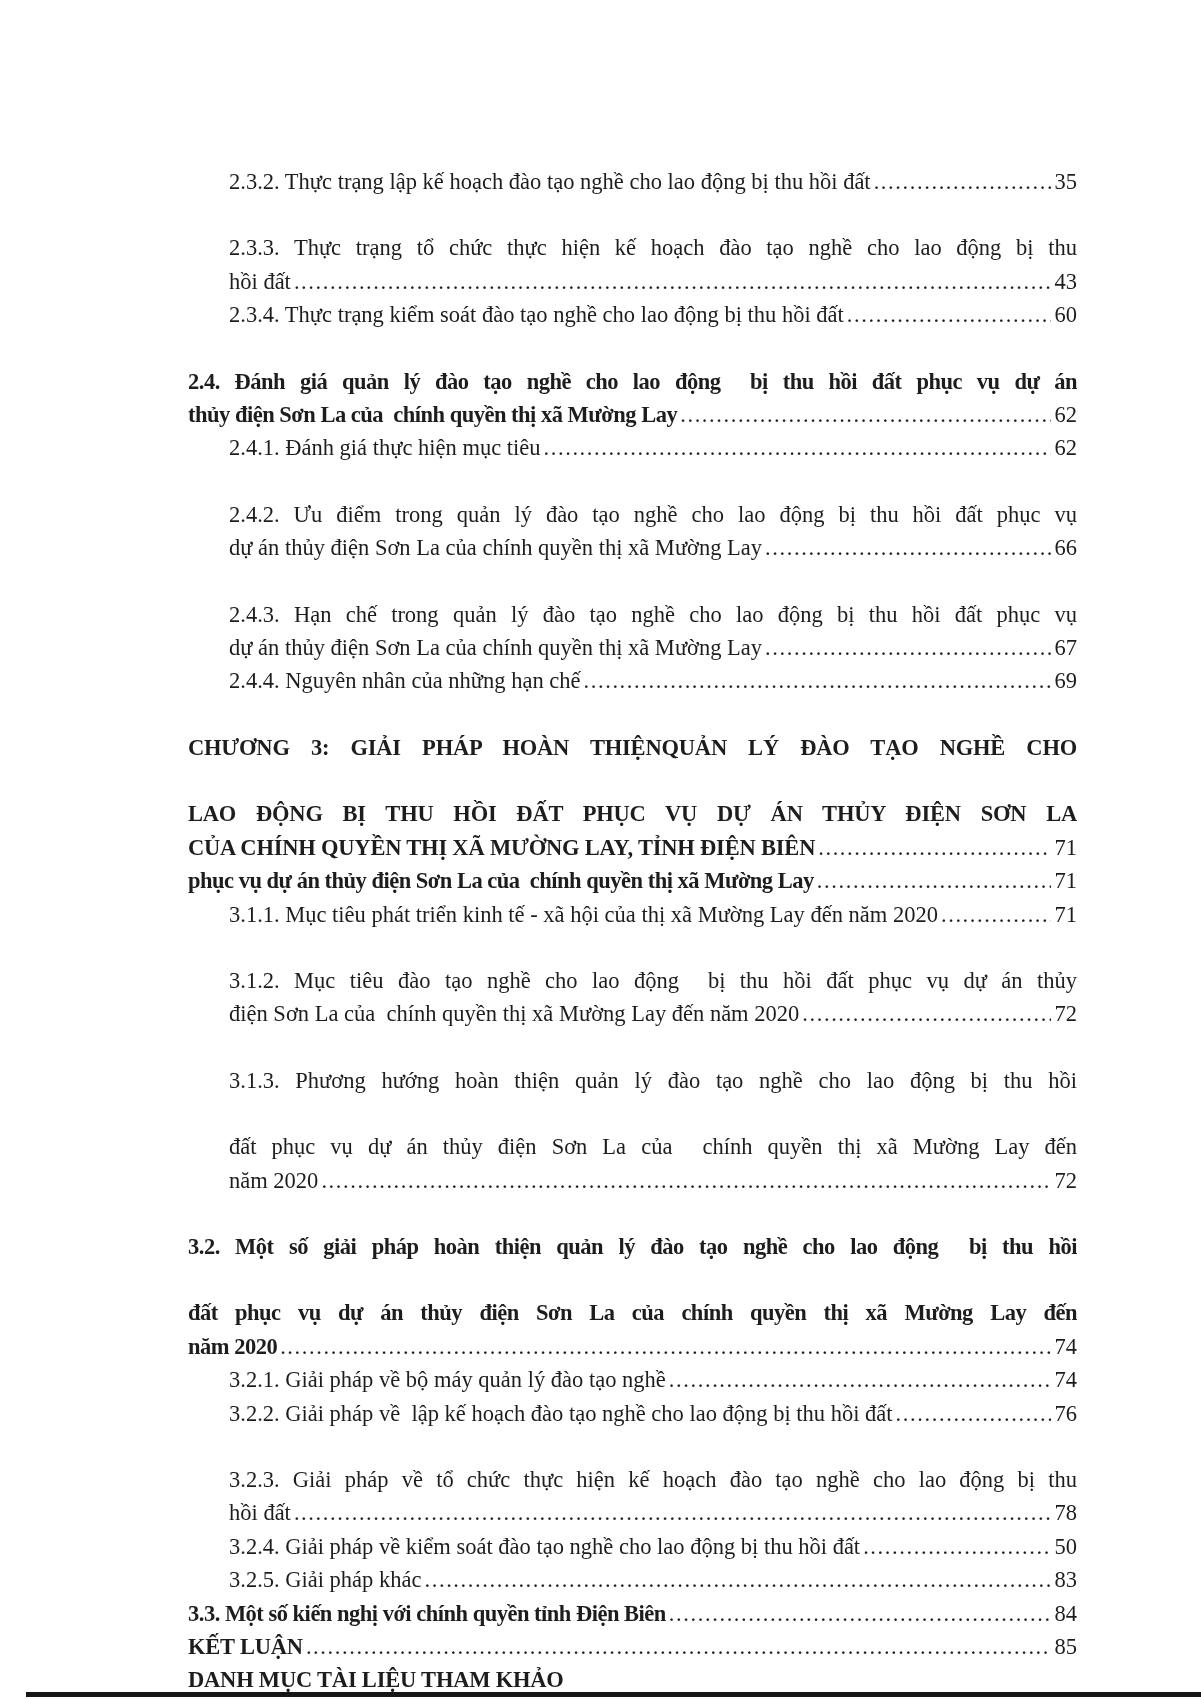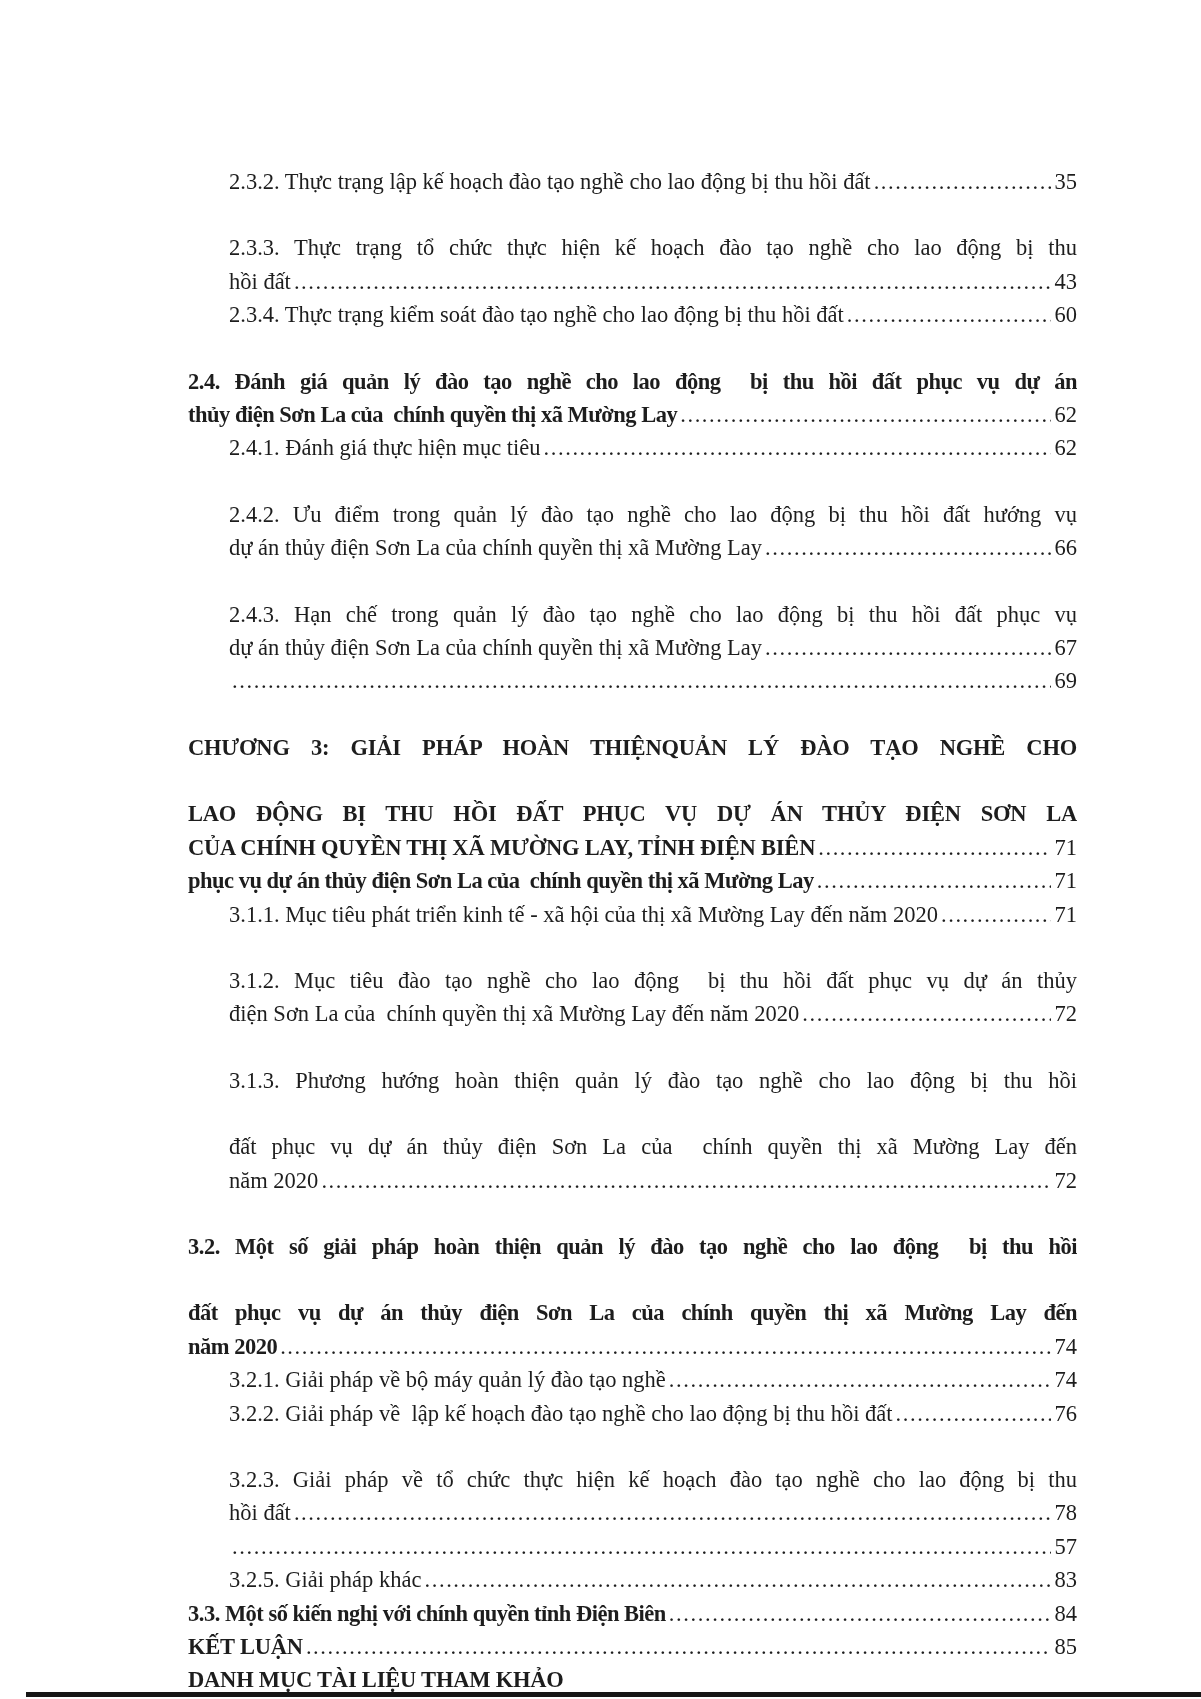--- a/index.html
+++ b/index.html
@@ -99,37 +99,38 @@
         </div>
       </div>
       <div class="entry lv-sub">
         <div class="tl last">
           <span class="txt">2.4.1. Đánh giá thực hiện mục tiêu</span>
           <span class="dots"></span>
           <span class="pg">62</span>
         </div>
       </div>
       <div class="entry lv-sub">
-        <div class="tl full">2.4.2. Ưu điểm trong quản lý đào tạo nghề cho lao động bị thu hồi đất hướng vụ</div>
+        <div class="tl full">2.4.2. Ưu điểm trong quản lý đào tạo nghề cho lao động bị thu hồi đất phục vụ</div>
         <div class="tl last">
           <span class="txt">dự án thủy điện Sơn La của chính quyền thị xã Mường Lay</span>
           <span class="dots"></span>
           <span class="pg">66</span>
         </div>
       </div>
       <div class="entry lv-sub">
         <div class="tl full">2.4.3. Hạn chế trong quản lý đào tạo nghề cho lao động bị thu hồi đất phục vụ</div>
         <div class="tl last">
           <span class="txt">dự án thủy điện Sơn La của chính quyền thị xã Mường Lay</span>
           <span class="dots"></span>
           <span class="pg">67</span>
         </div>
       </div>
       <div class="entry lv-sub">
         <div class="tl last">
+          <span class="txt">2.4.4. Nguyên nhân của những hạn chế</span>
           <span class="dots"></span>
           <span class="pg">69</span>
         </div>
       </div>
       <div class="entry lv-chapter">
         <div class="tl full">CHƯƠNG 3: GIẢI PHÁP HOÀN THIỆNQUẢN LÝ ĐÀO TẠO NGHỀ CHO</div>
         <div class="tl full">LAO ĐỘNG BỊ THU HỒI ĐẤT PHỤC VỤ DỰ ÁN THỦY ĐIỆN SƠN LA</div>
         <div class="tl last">
           <span class="txt">CỦA CHÍNH QUYỀN THỊ XÃ MƯỜNG LAY, TỈNH ĐIỆN BIÊN</span>
           <span class="dots"></span>
@@ -193,22 +194,23 @@
       <div class="entry lv-sub">
         <div class="tl full">3.2.3. Giải pháp về tổ chức thực hiện kế hoạch đào tạo nghề cho lao động bị thu</div>
         <div class="tl last">
           <span class="txt">hồi đất</span>
           <span class="dots"></span>
           <span class="pg">78</span>
         </div>
       </div>
       <div class="entry lv-sub">
         <div class="tl last">
-          <span class="dots"></span>
-          <span class="pg">57</span>
+          <span class="txt">3.2.4. Giải pháp về kiểm soát đào tạo nghề cho lao động bị thu hồi đất</span>
+          <span class="dots"></span>
+          <span class="pg">50</span>
         </div>
       </div>
       <div class="entry lv-sub">
         <div class="tl last">
           <span class="txt">3.2.5. Giải pháp khác</span>
           <span class="dots"></span>
           <span class="pg">83</span>
         </div>
       </div>
       <div class="entry lv-section">

